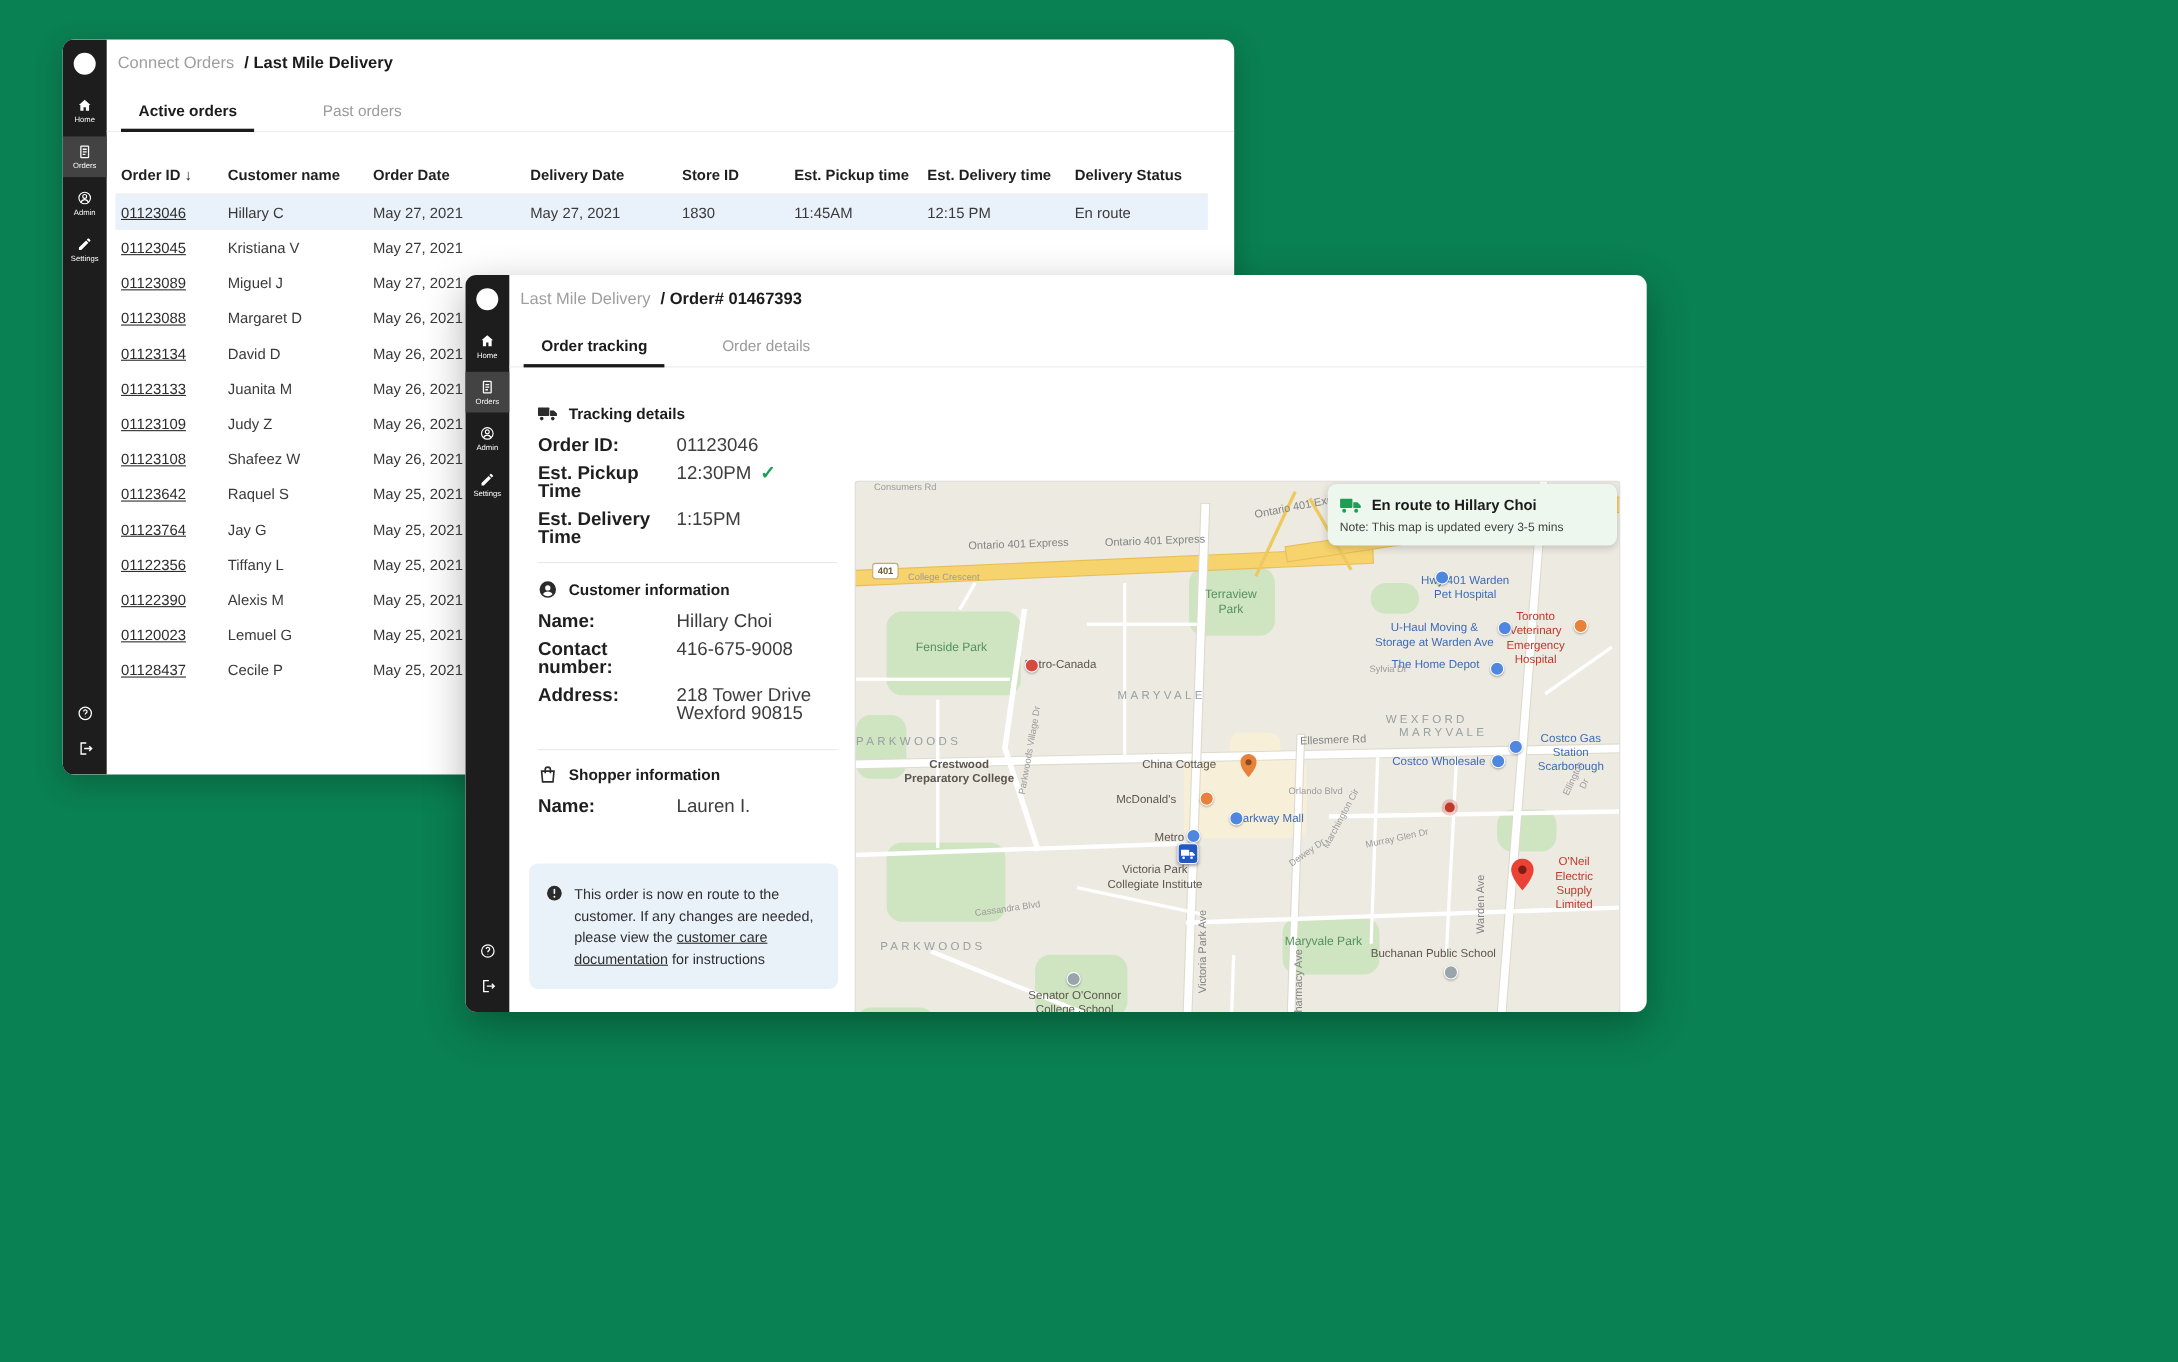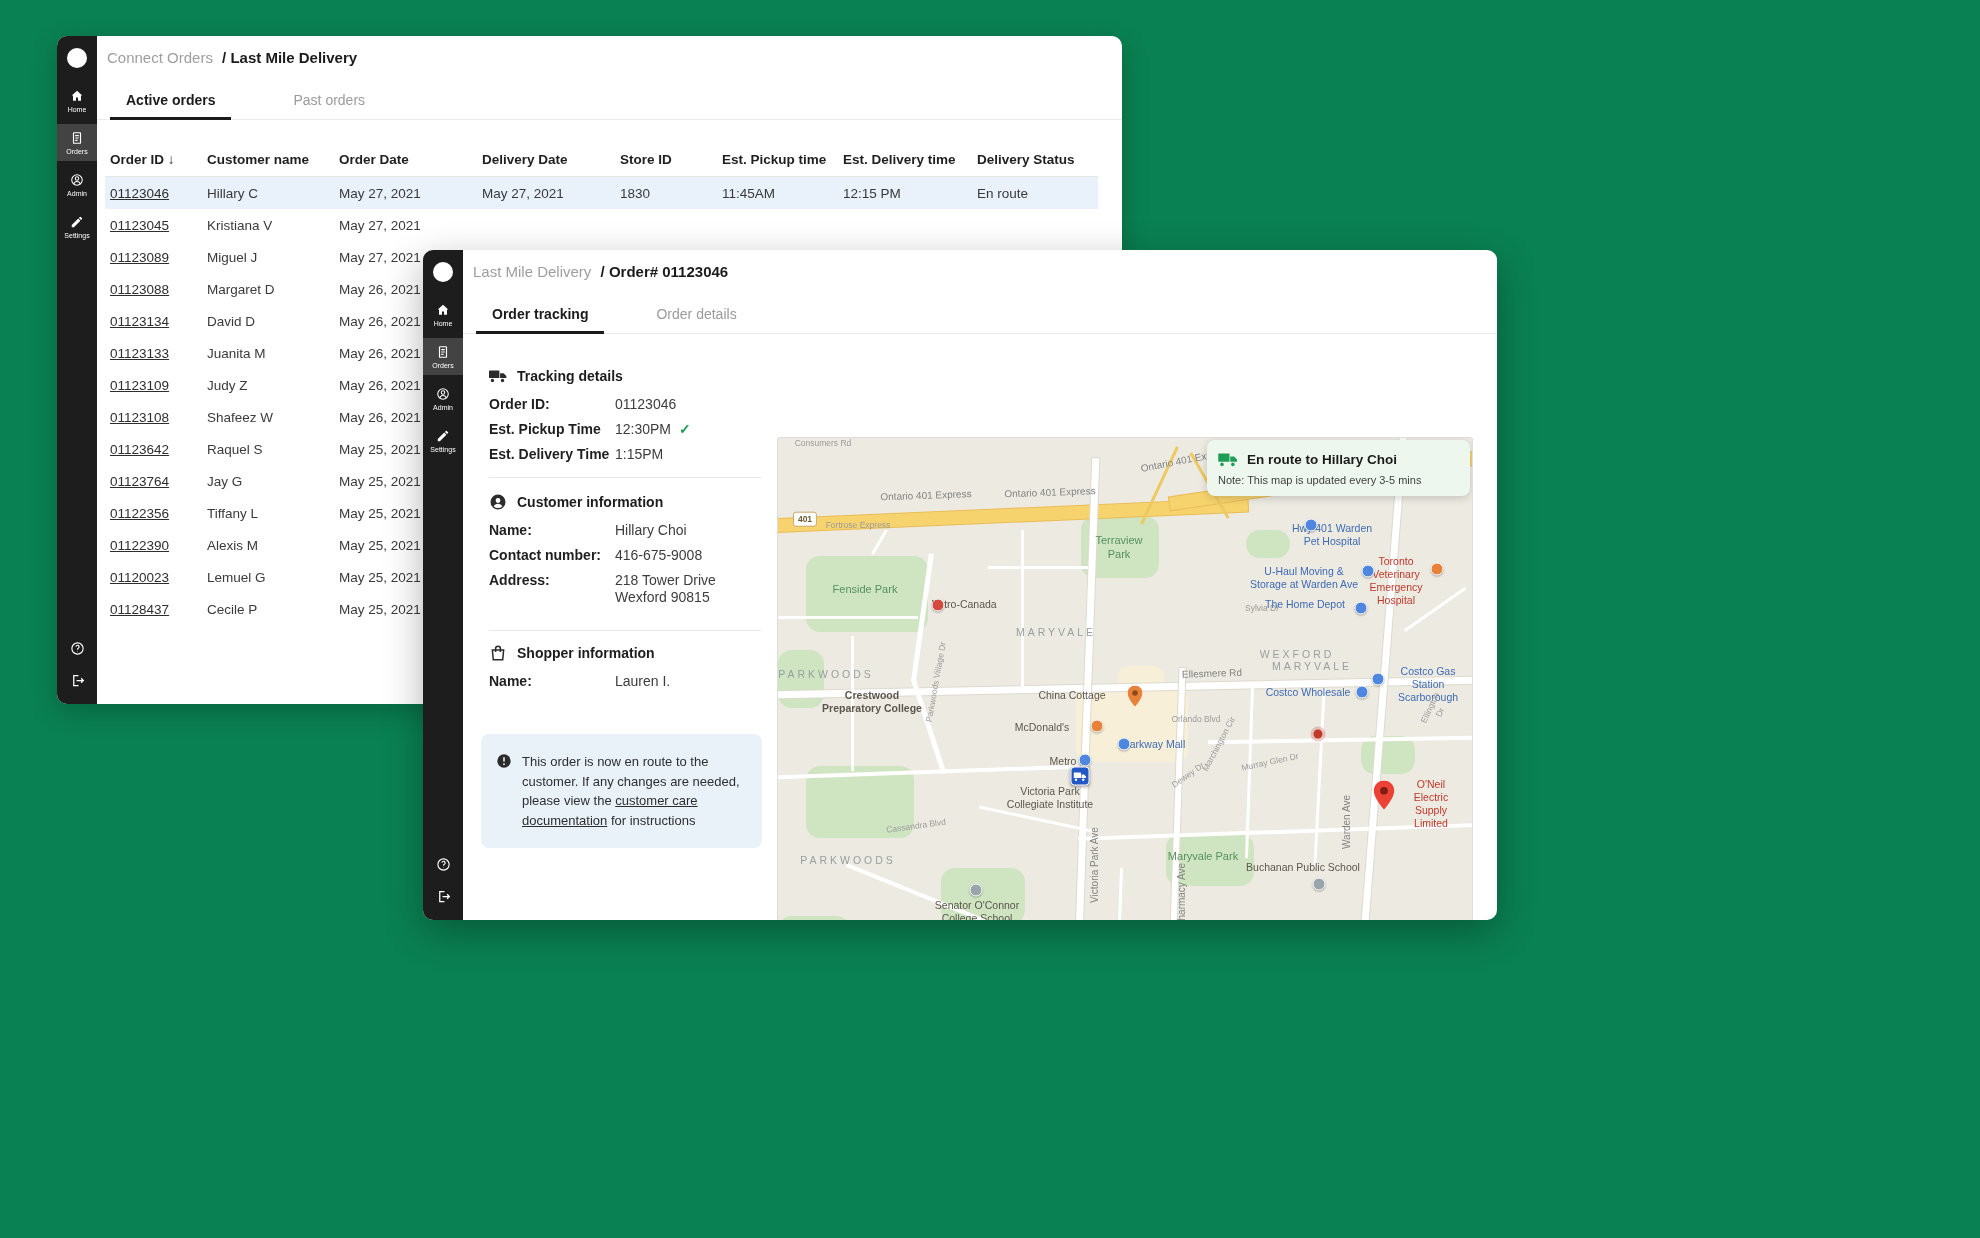--- a/index.html
+++ b/index.html
@@ -42,21 +42,21 @@
   .trow{display:grid;grid-template-columns:97px 132px 143px 138px 102px 121px 134px 1fr;align-items:center;height:32px;font-size:13.5px;color:#3a3a3a;padding-left:5px;}
   .trow.thead{height:34px;font-weight:bold;color:#1f1f1f;border-bottom:1px solid #e7e7e7;}
   .trow.hl{background:#e9f1fb;}
   .oid{text-decoration:underline;color:#2e2e2e;cursor:pointer;}
   .sort{font-weight:bold;}
   
   .content{flex:1;position:relative;}
   .panel{position:absolute;left:0;top:0;width:310px;padding:32px 0 0 26px;box-sizing:border-box;}
   .sec-head{display:flex;align-items:center;gap:10px;font-size:14px;font-weight:bold;color:#1c1c1c;margin-bottom:10px;height:20px;}
   .sec-head svg{width:18px;height:18px;}
-  .irow{display:flex;margin-bottom:8px;font-size:14px;line-height:17px;}
+  .irow{display:flex;margin-bottom:8px;font-size:17px;line-height:17px;}
   .ilabel{width:126px;font-weight:bold;color:#1f1f1f;flex-shrink:0;}
   .ival{color:#3d3d3d;}
   .check{color:#1E9E55;margin-left:8px;font-weight:bold;}
   .divider{height:1px;background:#e8e8e8;margin:14px 0;width:272px;}
   .divider.lg{margin:24px 0 12px;}
   .notice{margin-top:44px;margin-left:-8px;width:281px;background:#e9f1f9;border-radius:8px;padding:18px 15px;display:flex;gap:10px;font-size:13px;line-height:1.5;color:#2f2f2f;box-sizing:border-box;}
   .notice .n-ic{flex-shrink:0;margin-top:1px;display:flex;}
   .notice svg{width:16px;height:16px;}
   .notice p{margin:0;}
   .link{text-decoration:underline;cursor:pointer;}
@@ -361,21 +361,21 @@
           <div>
             <svg viewBox="0 0 24 24" fill="none" stroke="currentColor" stroke-width="2">
               <path d="M13.5 4H6v16h7.5M10.5 12H21M17.8 8.5 21.3 12l-3.5 3.5"></path>
             </svg>
           </div>
         </div>
       </aside>
     <div class="main">
       <div class="bc">
         <span class="bc-parent">Last Mile Delivery</span>
-        <span class="bc-current"><span>/</span> <span>Order# 01123046</span></span>
+        <span class="bc-current"><span>/</span> <span>Order# 01467393</span></span>
       </div>
       <div class="tabs front-tabs">
         <div class="tab active">Order tracking</div>
         <div class="tab">Order details</div>
       </div>
       <div class="content">
         <div class="panel">
 
           <div class="sec-head">
             <span style="display:flex;">
@@ -489,21 +489,21 @@
               <div class="road r-min" style="left: 340px; top: 430px; width: 3px; height: 115px; transform: rotate(2deg);"></div>
               <div class="road r-min" style="left: 100px; top: 90px; width: 3px; height: 28px; transform: rotate(30deg);"></div>
               <div class="road r-min" style="left: 200px; top: 380px; width: 120px; height: 3px; transform: rotate(12deg);"></div>
               <div class="road r-min" style="left: 620px; top: 170px; width: 74px; height: 3px; transform: rotate(-35deg);"></div>
               <div class="ml ml-road-sm" style="left: 45px; top: 5px; transform: translate(-50%, -50%) rotate(0deg);">Consumers Rd</div>
               <div class="ml ml-badge" style="left: 27px; top: 81px; transform: translate(-50%, -50%) rotate(0deg);">401</div>
               <div class="ml ml-road" style="left: 148px; top: 58px; transform: translate(-50%, -50%) rotate(-2deg);">Ontario 401 Express</div>
               <div class="ml ml-road" style="left: 272px; top: 55px; transform: translate(-50%, -50%) rotate(-2deg);">Ontario 401 Express</div>
               <div class="ml ml-road" style="left: 400px; top: 24px; transform: translate(-50%, -50%) rotate(-11deg);">Ontario 401 Expr</div>
               <div class="ml ml-badge" style="left: 452px; top: 12px; transform: translate(-50%, -50%) rotate(0deg);">401</div>
-              <div class="ml ml-road-sm" style="left: 80px; top: 87px; transform: translate(-50%, -50%) rotate(0deg);">Fortrose Express</div>
+              <div class="ml ml-road-sm" style="left: 80px; top: 87px; transform: translate(-50%, -50%) rotate(0deg);">College Crescent</div>
               <div class="ml ml-park" style="left: 341px; top: 110px; transform: translate(-50%, -50%) rotate(0deg);">Terraview
 Park</div>
               <div class="ml ml-park" style="left: 87px; top: 152px; transform: translate(-50%, -50%) rotate(0deg);">Fenside Park</div>
               <div class="ml ml-poi" style="left: 186px; top: 167px; transform: translate(-50%, -50%) rotate(0deg);">Petro-Canada</div>
               <div class="ml ml-area" style="left: 278px; top: 195px; transform: translate(-50%, -50%) rotate(0deg);">MARYVALE</div>
               <div class="ml ml-area" style="left: 48px; top: 237px; transform: translate(-50%, -50%) rotate(0deg);">PARKWOODS</div>
               <div class="ml ml-poi" style="left: 94px; top: 264px; transform: translate(-50%, -50%) rotate(0deg); font-weight: bold;">Crestwood
 Preparatory College</div>
               <div class="ml ml-poi" style="left: 294px; top: 258px; transform: translate(-50%, -50%) rotate(0deg);">China Cottage</div>
               <div class="ml ml-poi" style="left: 264px; top: 290px; transform: translate(-50%, -50%) rotate(0deg);">McDonald's</div>

